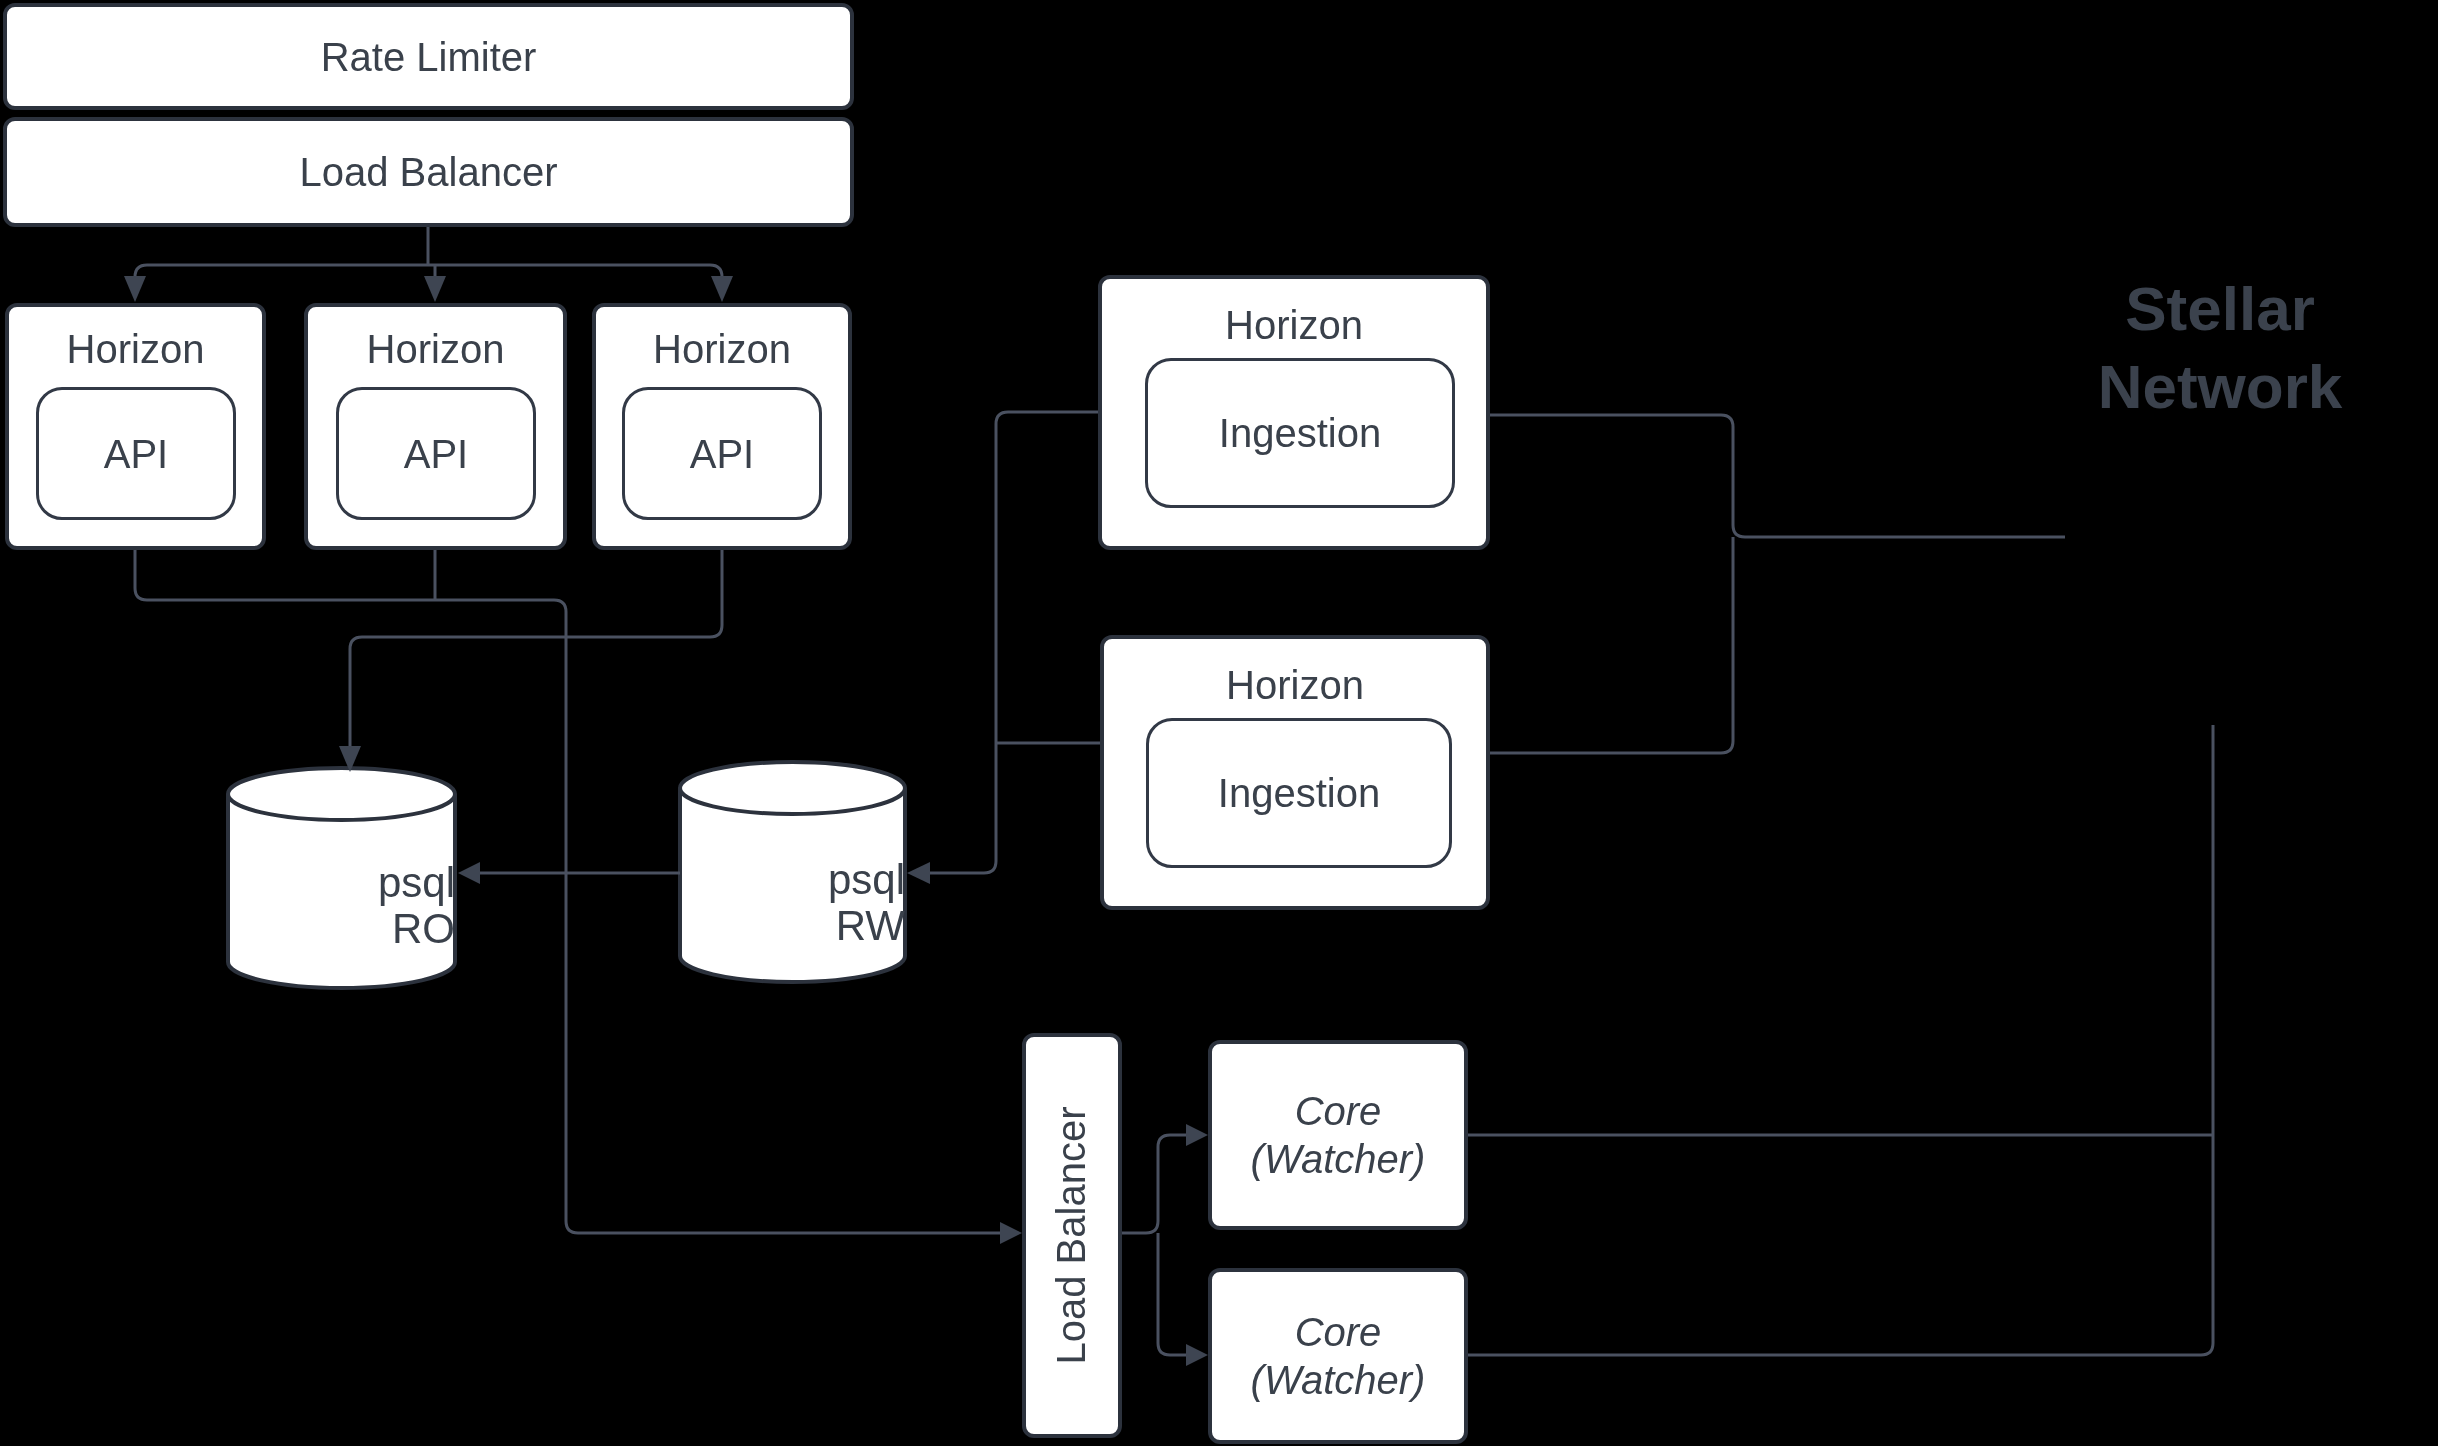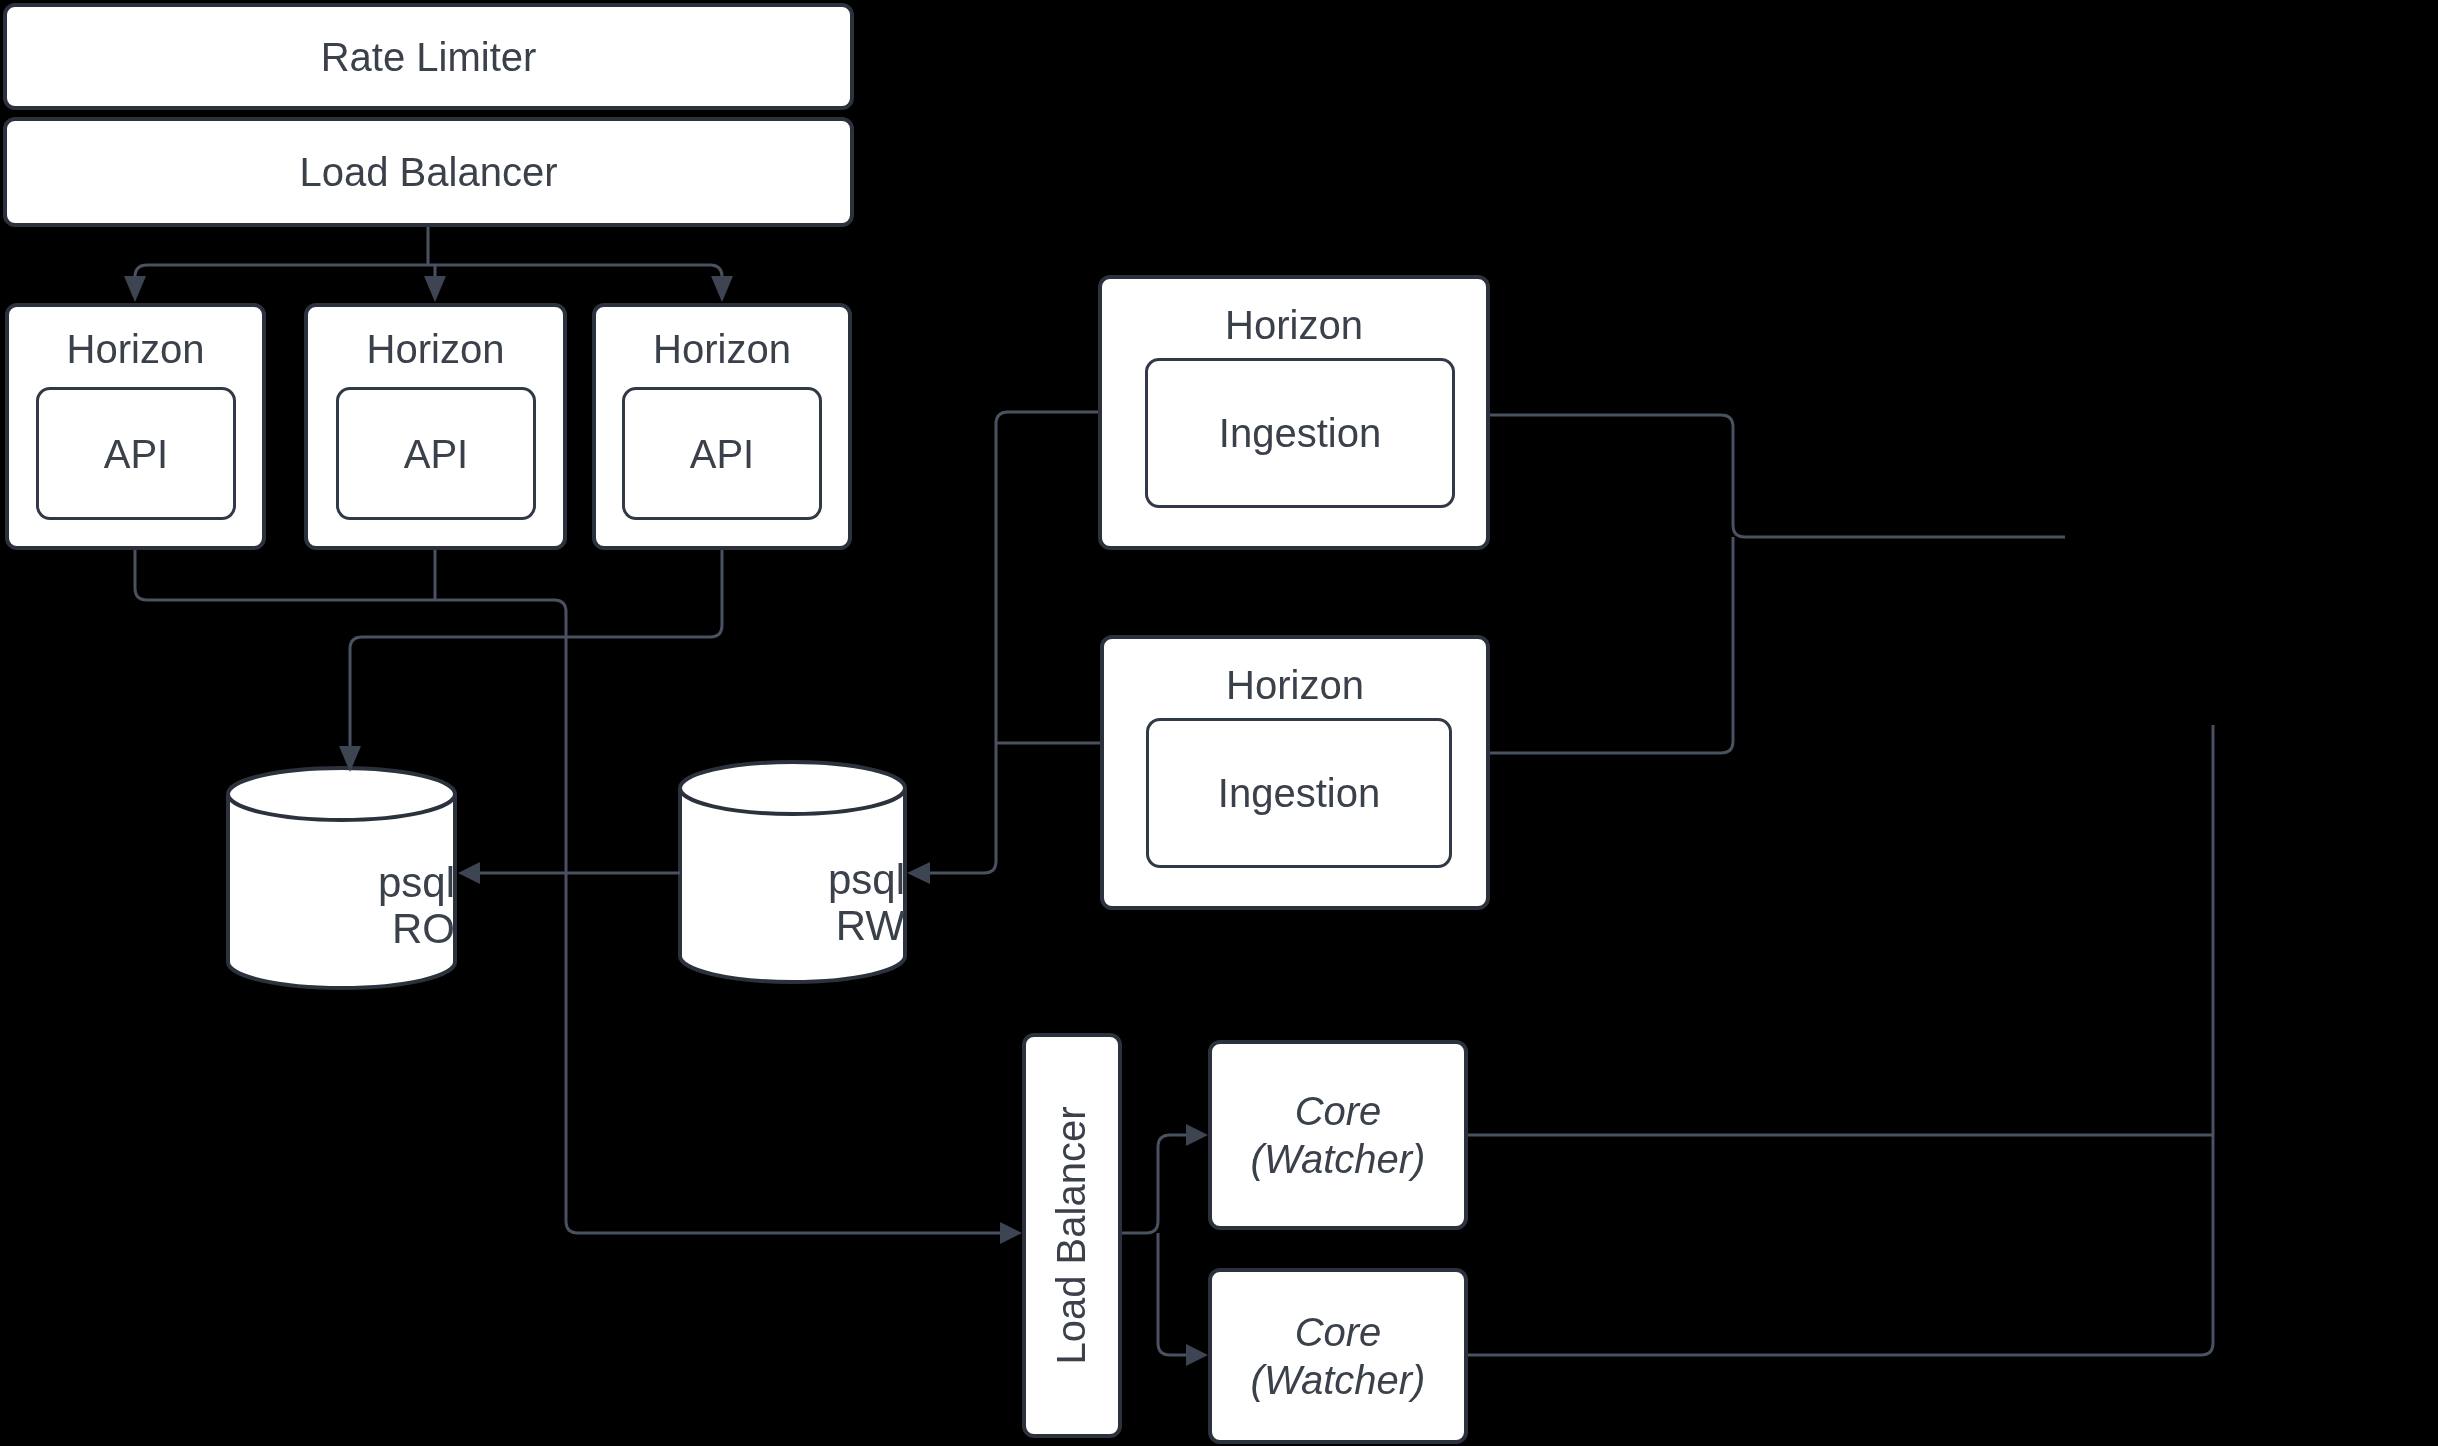--- a/index.html
+++ b/index.html
@@ -13,21 +13,21 @@
   .cyl{fill:#ffffff;stroke:#2c323d;stroke-width:4;}
   .node{
     position:absolute;z-index:2;background:#ffffff;border:4px solid #2c323d;
     border-radius:12px;box-sizing:border-box;color:#3a414b;
   }
   .node-label{
     width:100%;text-align:center;font-size:40px;line-height:44px;color:#3a414b;
   }
   .pad-top{padding-top:20px;}
   .inner-box{
-    position:absolute;border:3px solid #323946;border-radius:14px;background:#ffffff;
+    position:absolute;border:3px solid #323946;border-radius:26px;background:#ffffff;
     display:flex;align-items:center;justify-content:center;box-sizing:border-box;
   }
   .two-line{display:flex;flex-direction:column;align-items:center;justify-content:center;font-style:italic;}
   .cyl-label{
     position:absolute;z-index:3;text-align:right;color:#3a414b;
     font-size:42px;line-height:46px;margin-top:12px;
   }
   .vert-node{display:flex;align-items:center;justify-content:center;}
   .vert-text{transform:rotate(-90deg);white-space:nowrap;font-size:40px;color:#3a414b;}
   .title-label{
@@ -138,14 +138,18 @@
 
   <div class="node two-line" style="left:1208px;top:1040px;width:260px;height:190px;">
     <span class="core-label">Core</span>
     <span class="core-label">(Watcher)</span>
   </div>
   <div class="node two-line" style="left:1208px;top:1268px;width:260px;height:176px;">
     <span class="core-label">Core</span>
     <span class="core-label">(Watcher)</span>
   </div>
 
+  <div class="title-label" style="left:2030px;top:270px;width:380px;">
+    <div>Stellar</div>
+    <div>Network</div>
+  </div>
 
 </div>
 
 </body></html>

